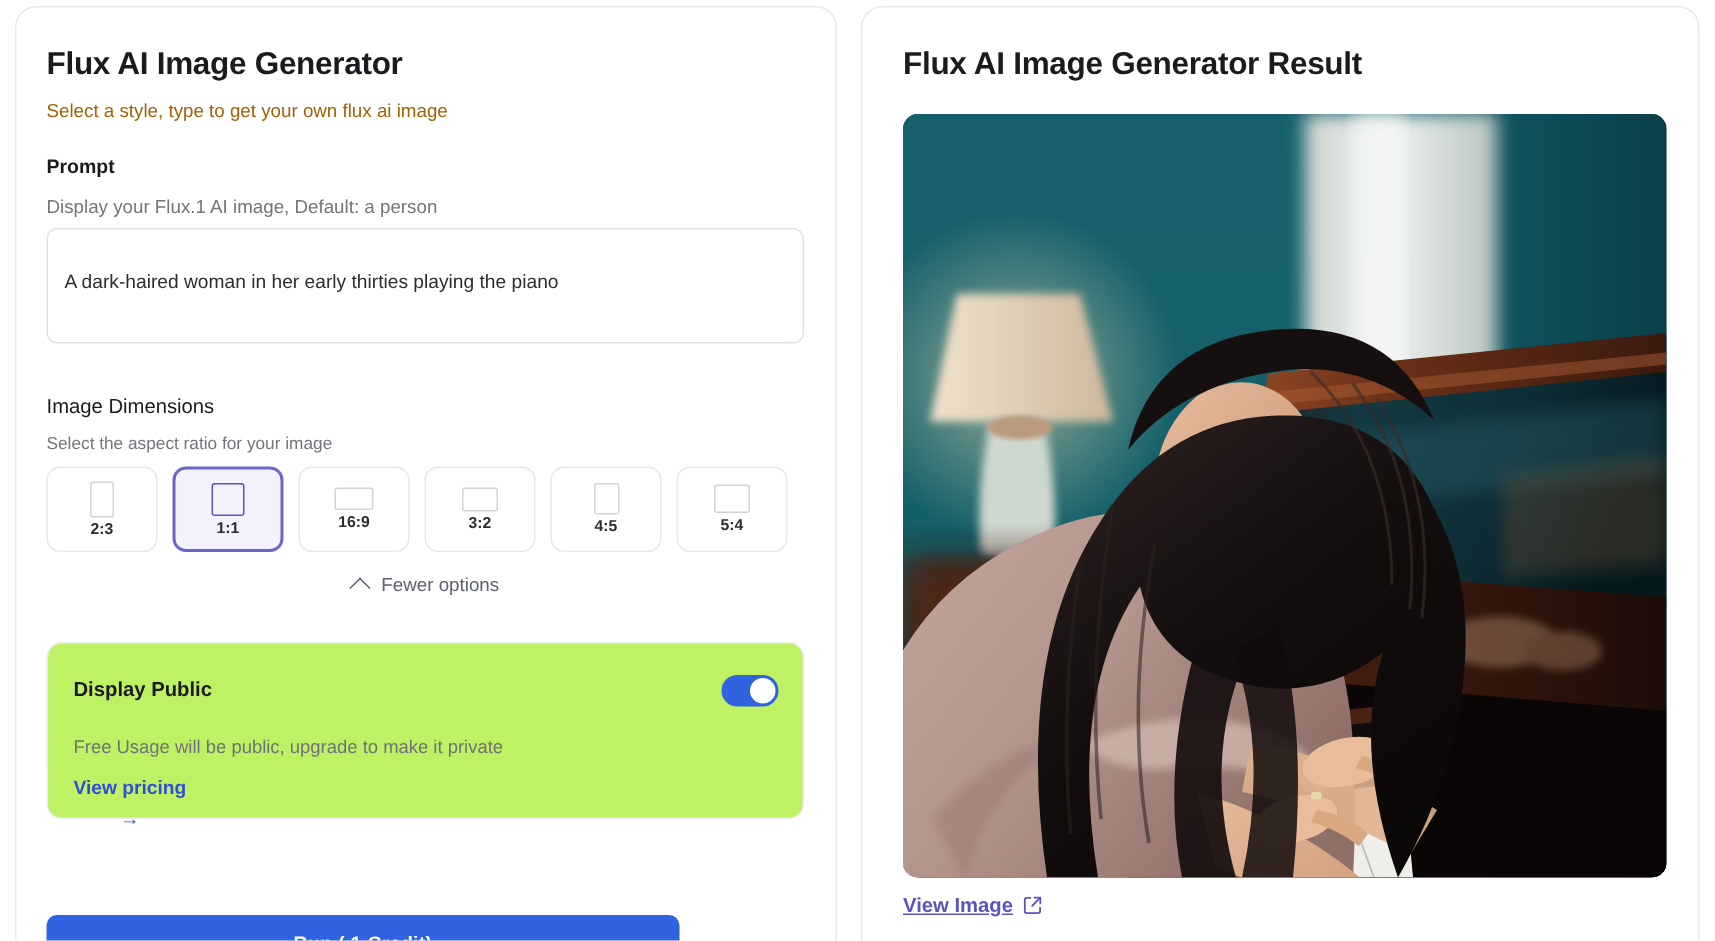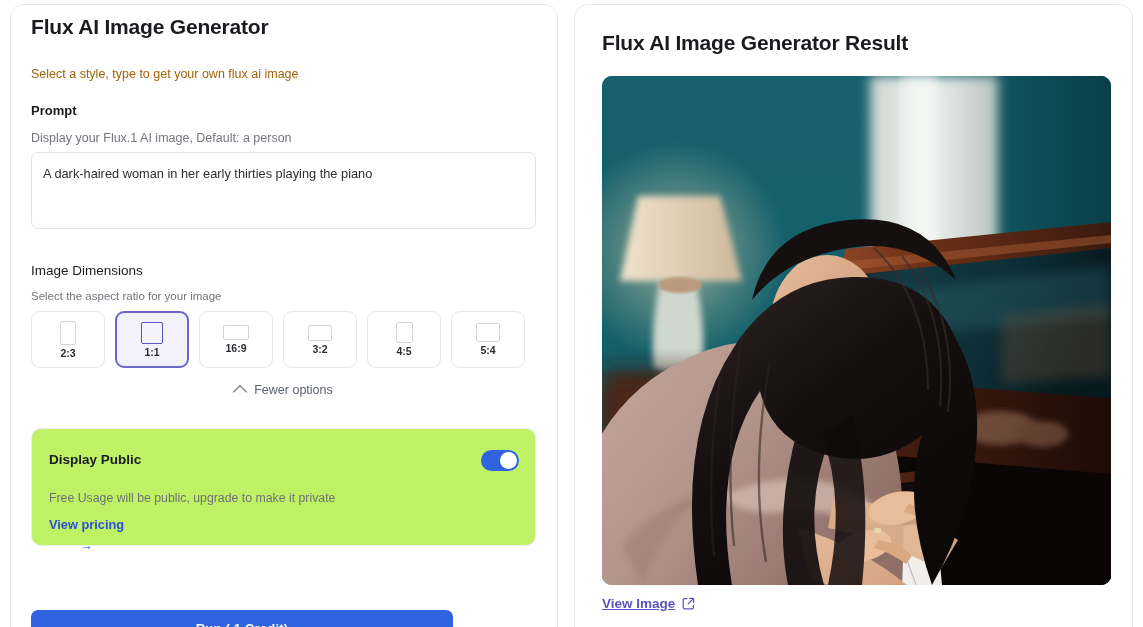--- a/index.html
+++ b/index.html
@@ -41,21 +41,21 @@
     width: 559px;
     height: 640px;
     border-bottom-left-radius: 0;
     border-bottom-right-radius: 0;
   }
 
   
   .gen-title {
     position: absolute;
     left: 20px;
-    top: 10px;
+    top: 26px;
     font-size: 21px;
     font-weight: 700;
     color: #1b1b1f;
     letter-spacing: -0.2px;
   }
   .gen-sub {
     position: absolute;
     left: 20px;
     top: 62px;
     font-size: 12.5px;
@@ -80,21 +80,21 @@
     position: absolute;
     left: 20px;
     top: 147px;
     width: 505px;
     height: 77px;
     border: 1px solid #e2e3e8;
     border-radius: 7px;
     box-sizing: border-box;
     background: #fff;
     resize: none;
-    padding: 12px 11px;
+    padding: 26px 11px;
     font-family: "Liberation Sans", sans-serif;
     font-size: 12.8px;
     color: #2c2d31;
     line-height: 1.4;
     outline: none;
   }
   .prompt-box::placeholder { color: #a6a8b0; }
 
   .label-dims {
     position: absolute;

